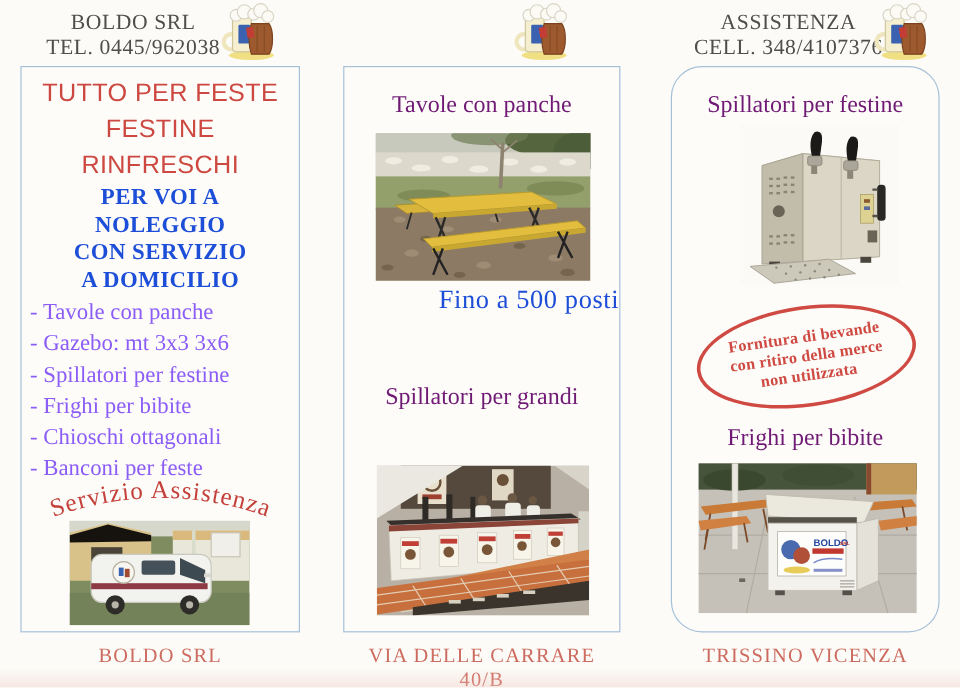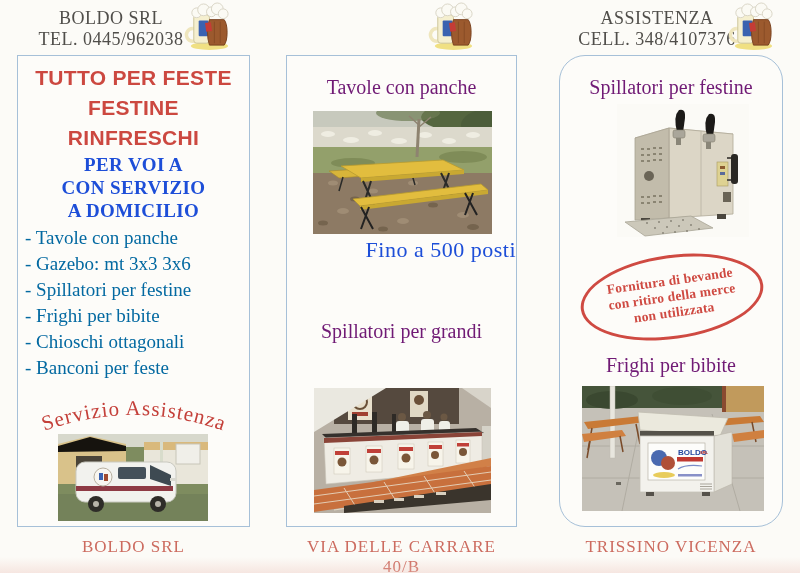--- a/index.html
+++ b/index.html
@@ -32,25 +32,25 @@
   .panel{
     position:absolute;top:55px;height:472px;
     border:1px solid #a6c0d8;background:#fdfcf9;box-sizing:border-box;
   }
   #panel-left{left:17px;width:233px;}
   #panel-center{left:286px;width:231px;}
   #panel-right{left:559px;width:224px;border-radius:26px;}
 
   
   .headline{margin-top:7px;text-align:center;color:#cc4840;
-    font-family:"Liberation Sans", sans-serif;font-weight:bold;
+    font-family:"Liberation Sans", sans-serif;font-weight:normal;
     font-size:21px;line-height:30px;letter-spacing:.3px;}
   .subheadline{text-align:center;color:#1d4ed8;font-weight:bold;
     font-size:19px;line-height:23px;letter-spacing:.4px;}
-  .services{margin:3px 0 0 7px;color:#0369a1;font-size:19px;line-height:26px;}
+  .services{margin:3px 0 0 7px;color:#8b5cf6;font-size:19px;line-height:26px;}
   .arc-wrap{position:absolute;left:2px;top:336px;width:228px;height:50px;}
   .photo{position:absolute;display:block;}
   #van-photo{left:40px;top:378px;}
 
   
   .sec-title{position:absolute;width:100%;text-align:center;color:#701a75;
     font-size:20px;line-height:26px;}
   #c-title1{top:18px;}
   #table-photo{left:26px;top:55px;}
   .blue-caption{position:absolute;top:181px;width:100%;text-align:right;
@@ -146,20 +146,21 @@
   </svg>
 
   <div id="panel-left" class="panel">
     <div class="headline">
       <div>TUTTO PER FESTE</div>
       <div>FESTINE</div>
       <div>RINFRESCHI</div>
     </div>
     <div class="subheadline">
       <div>PER VOI A</div>
+      <div>NOLEGGIO</div>
       <div>CON SERVIZIO</div>
       <div>A DOMICILIO</div>
     </div>
     <div class="services">
       <div>- Tavole con panche</div>
       <div>- Gazebo: mt 3x3 3x6</div>
       <div>- Spillatori per festine</div>
       <div>- Frighi per bibite</div>
       <div>- Chioschi ottagonali</div>
       <div>- Banconi per feste</div>

